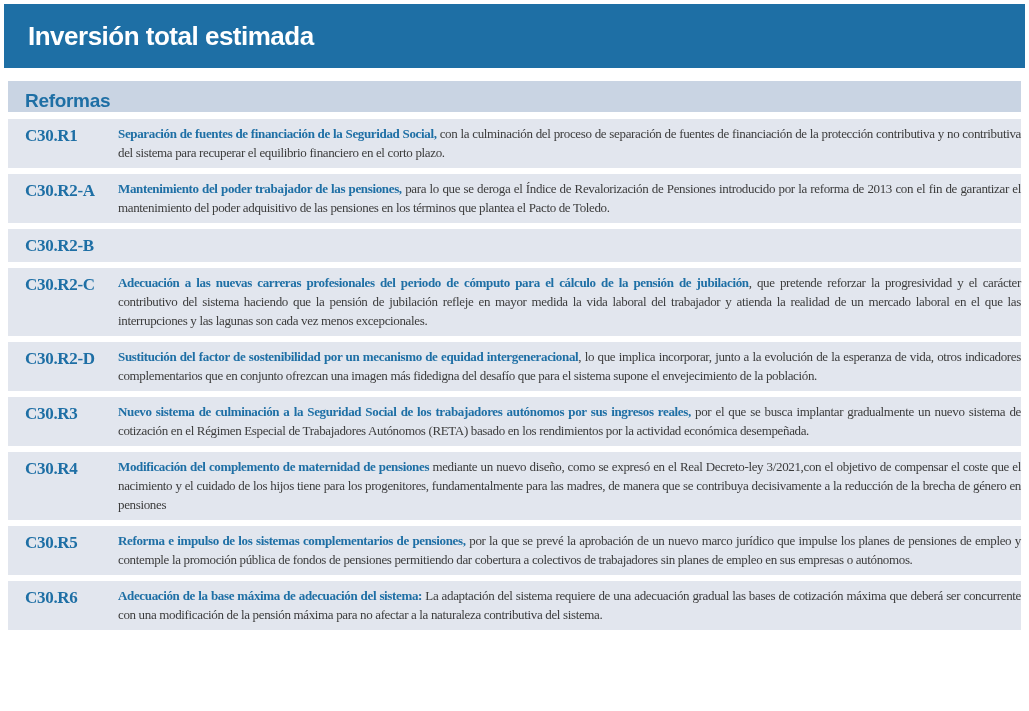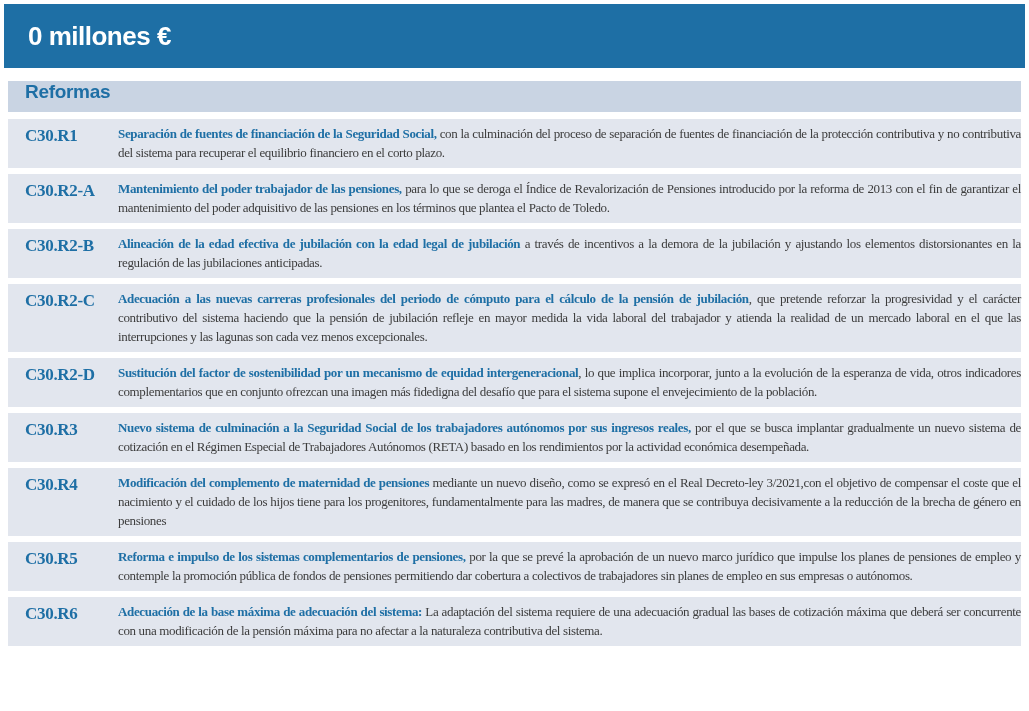--- a/index.html
+++ b/index.html
@@ -19,21 +19,21 @@
   .topbar{
     margin:4px 4px 0 4px;height:64px;background:var(--accent);
     display:flex;align-items:center;justify-content:space-between;
     padding:0 24px;color:#fff;
   }
   .topbar .title,.topbar .amount{
     font-weight:bold;font-size:26px;letter-spacing:-0.5px;white-space:nowrap;
   }
   .content{margin:13px 8px 0 8px;}
   .section-bar{
-    height:31px;background:var(--section-bg);display:flex;align-items:flex-start;
+    height:31px;background:var(--section-bg);display:flex;align-items:flex-end;
     padding-left:17px;margin-bottom:7px;
   }
   .section-bar .section-title{
     color:var(--accent);font-weight:bold;font-size:19px;letter-spacing:-0.3px;
   }
   .rows{display:flex;flex-direction:column;gap:6px;font-family:Liberation Serif, serif;}
   .row{
     background:var(--row-bg);display:flex;align-items:flex-start;
     padding:5px 0 6px 0;
   }
@@ -48,42 +48,41 @@
     color:var(--body-text);text-align:justify;hyphens:auto;
   }
   .row-text .lead{color:var(--accent);font-weight:bold;}
 </style>
 </head>
 <body>
 
 <div class="page">
 
   <header class="topbar">
-    <span class="amount">0 millones €</span>
+    <span class="title">Inversión total estimada</span>
   </header>
 
   <div class="content">
     <div class="section-bar">
       <span class="section-title">Reformas</span>
     </div>
 
     <div class="rows" id="rows">
   <div class="row">
     <div class="row-id">C30.R1</div>
     <p class="row-text"><span class="lead">Separación de fuentes de financiación de la Seguridad Social,</span><span class="bodytext"> con la culminación del proceso de separación de fuentes de financiación de la protección contributiva y no contributiva del sistema para recuperar el equilibrio financiero en el corto plazo.</span></p>
   </div>
 
   <div class="row">
     <div class="row-id">C30.R2-A</div>
     <p class="row-text"><span class="lead">Mantenimiento del poder trabajador de las pensiones,</span><span class="bodytext"> para lo que se deroga el Índice de Revalorización de Pensiones introducido por la reforma de 2013 con el fin de garantizar el mantenimiento del poder adquisitivo de las pensiones en los términos que plantea el Pacto de Toledo.</span></p>
   </div>
 
   <div class="row">
     <div class="row-id">C30.R2-B</div>
-    <p class="row-text"><span class="lead">Alineación de la edad efectiva de jubilación con la edad legal de jubilación</span><span class="bodytext"> a través de incentivos a la demora de la jubilación y ajustando los elementos distorsionantes en la regulación de las jubilaciones anticipadas.</span></p>
   </div>
 
   <div class="row">
     <div class="row-id">C30.R2-C</div>
     <p class="row-text"><span class="lead">Adecuación a las nuevas carreras profesionales del periodo de cómputo para el cálculo de la pensión de jubilación</span><span class="bodytext">, que pretende reforzar la progresividad y el carácter contributivo del sistema haciendo que la pensión de jubilación refleje en mayor medida la vida laboral del trabajador y atienda la realidad de un mercado laboral en el que las interrupciones y las lagunas son cada vez menos excepcionales.</span></p>
   </div>
 
   <div class="row">
     <div class="row-id">C30.R2-D</div>
     <p class="row-text"><span class="lead">Sustitución del factor de sostenibilidad por un mecanismo de equidad intergeneracional</span><span class="bodytext">, lo que implica incorporar, junto a la evolución de la esperanza de vida, otros indicadores complementarios que en conjunto ofrezcan una imagen más fidedigna del desafío que para el sistema supone el envejecimiento de la población.</span></p>

